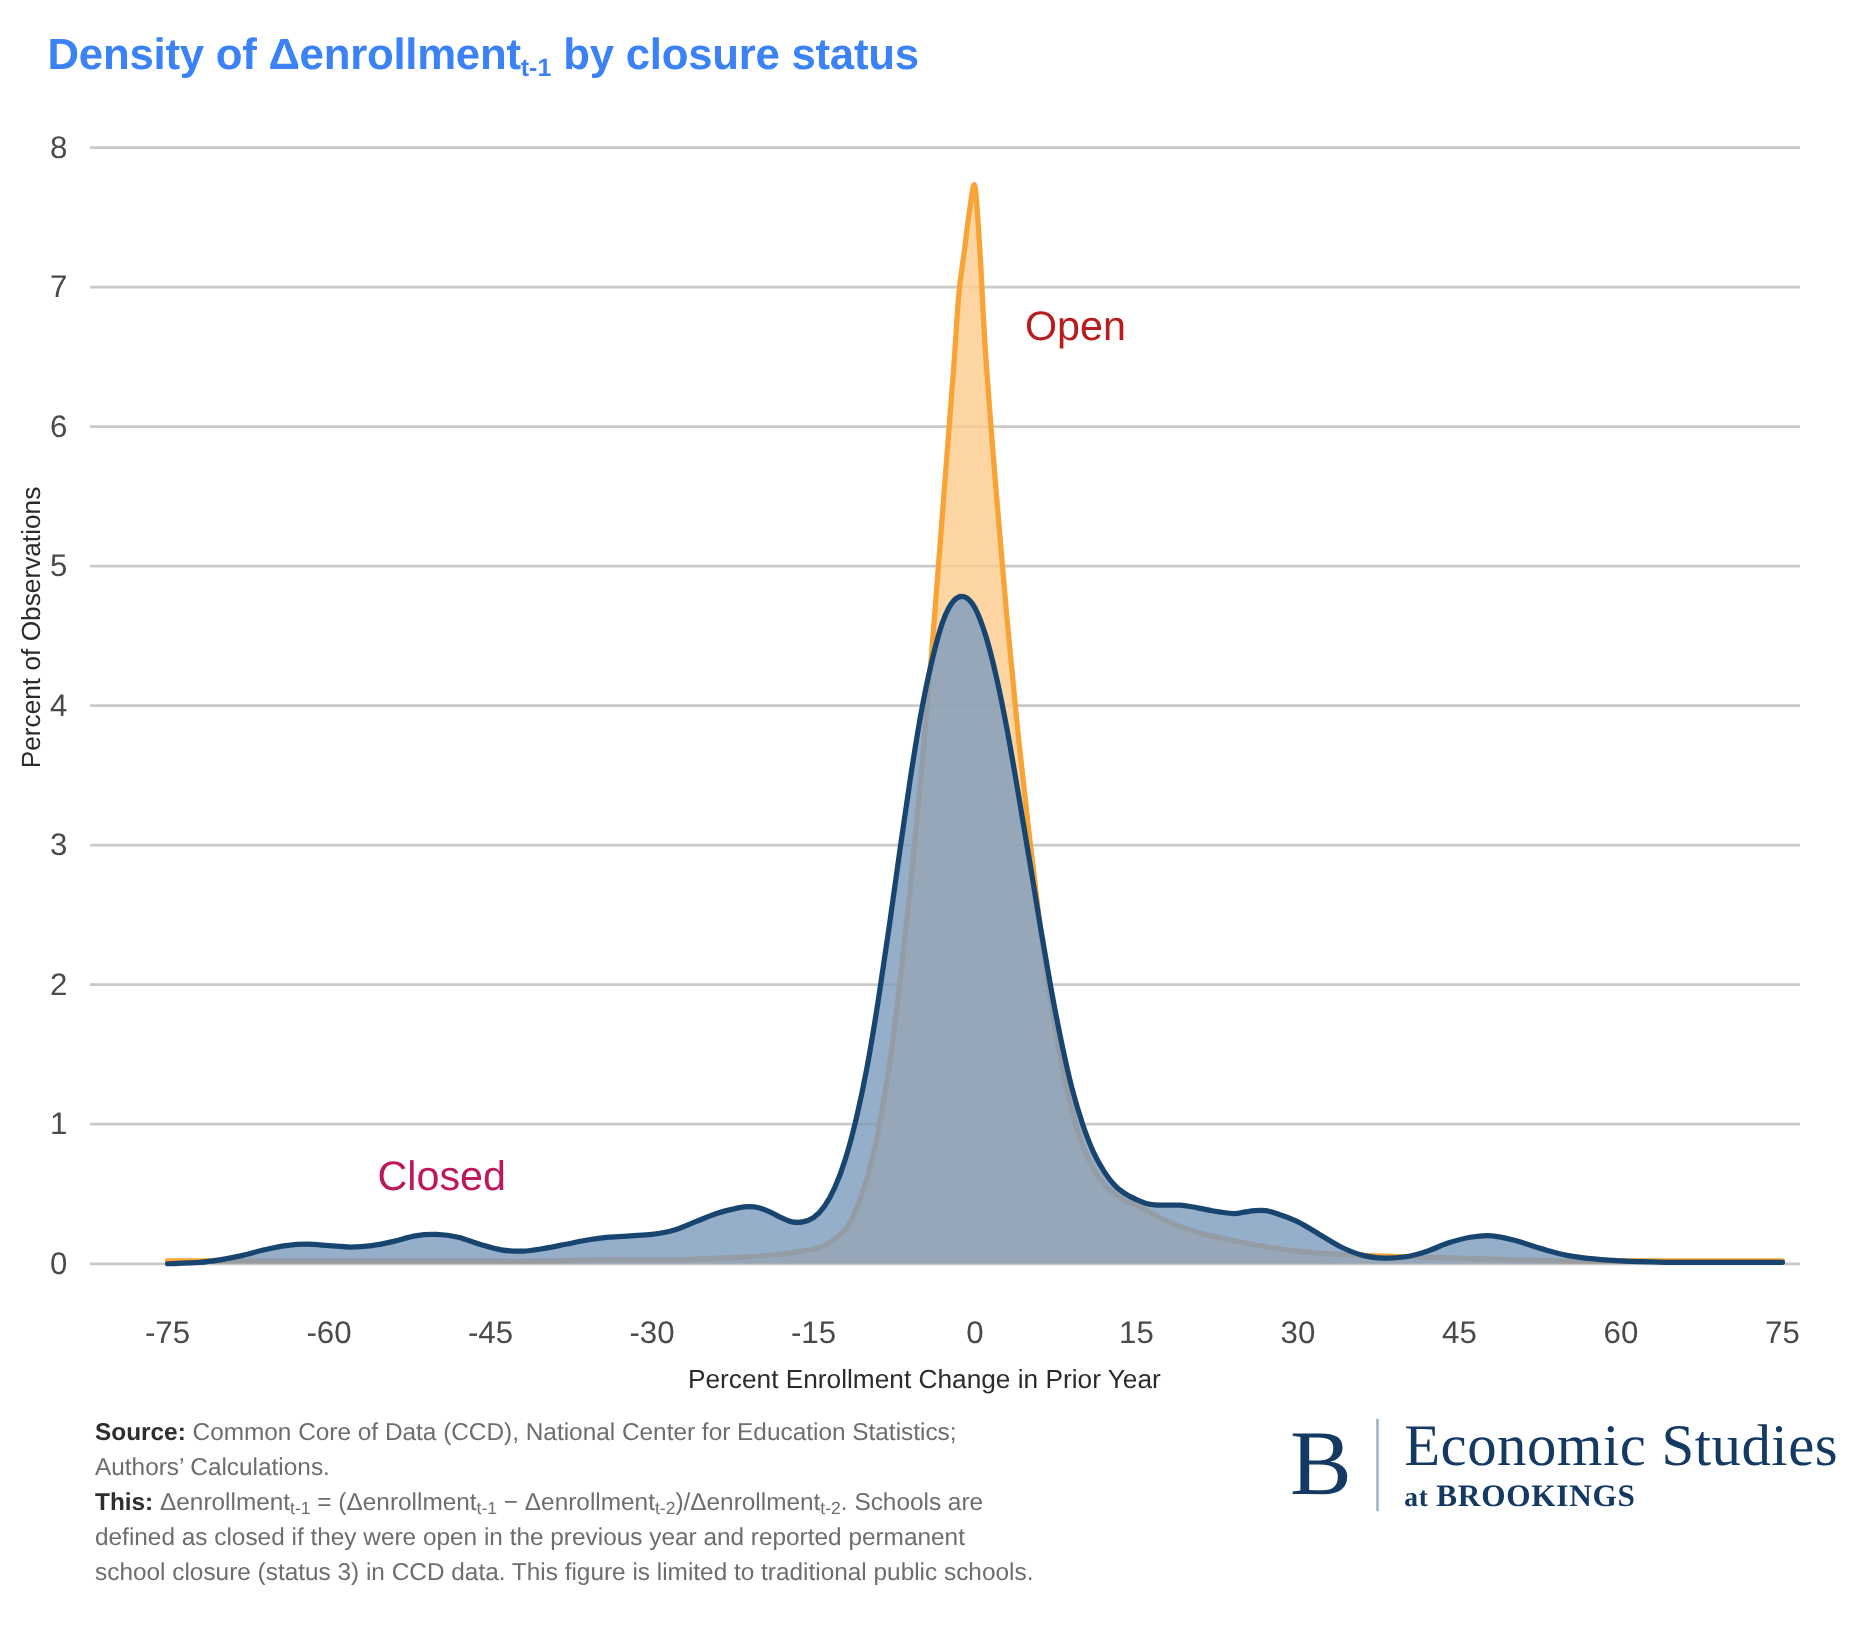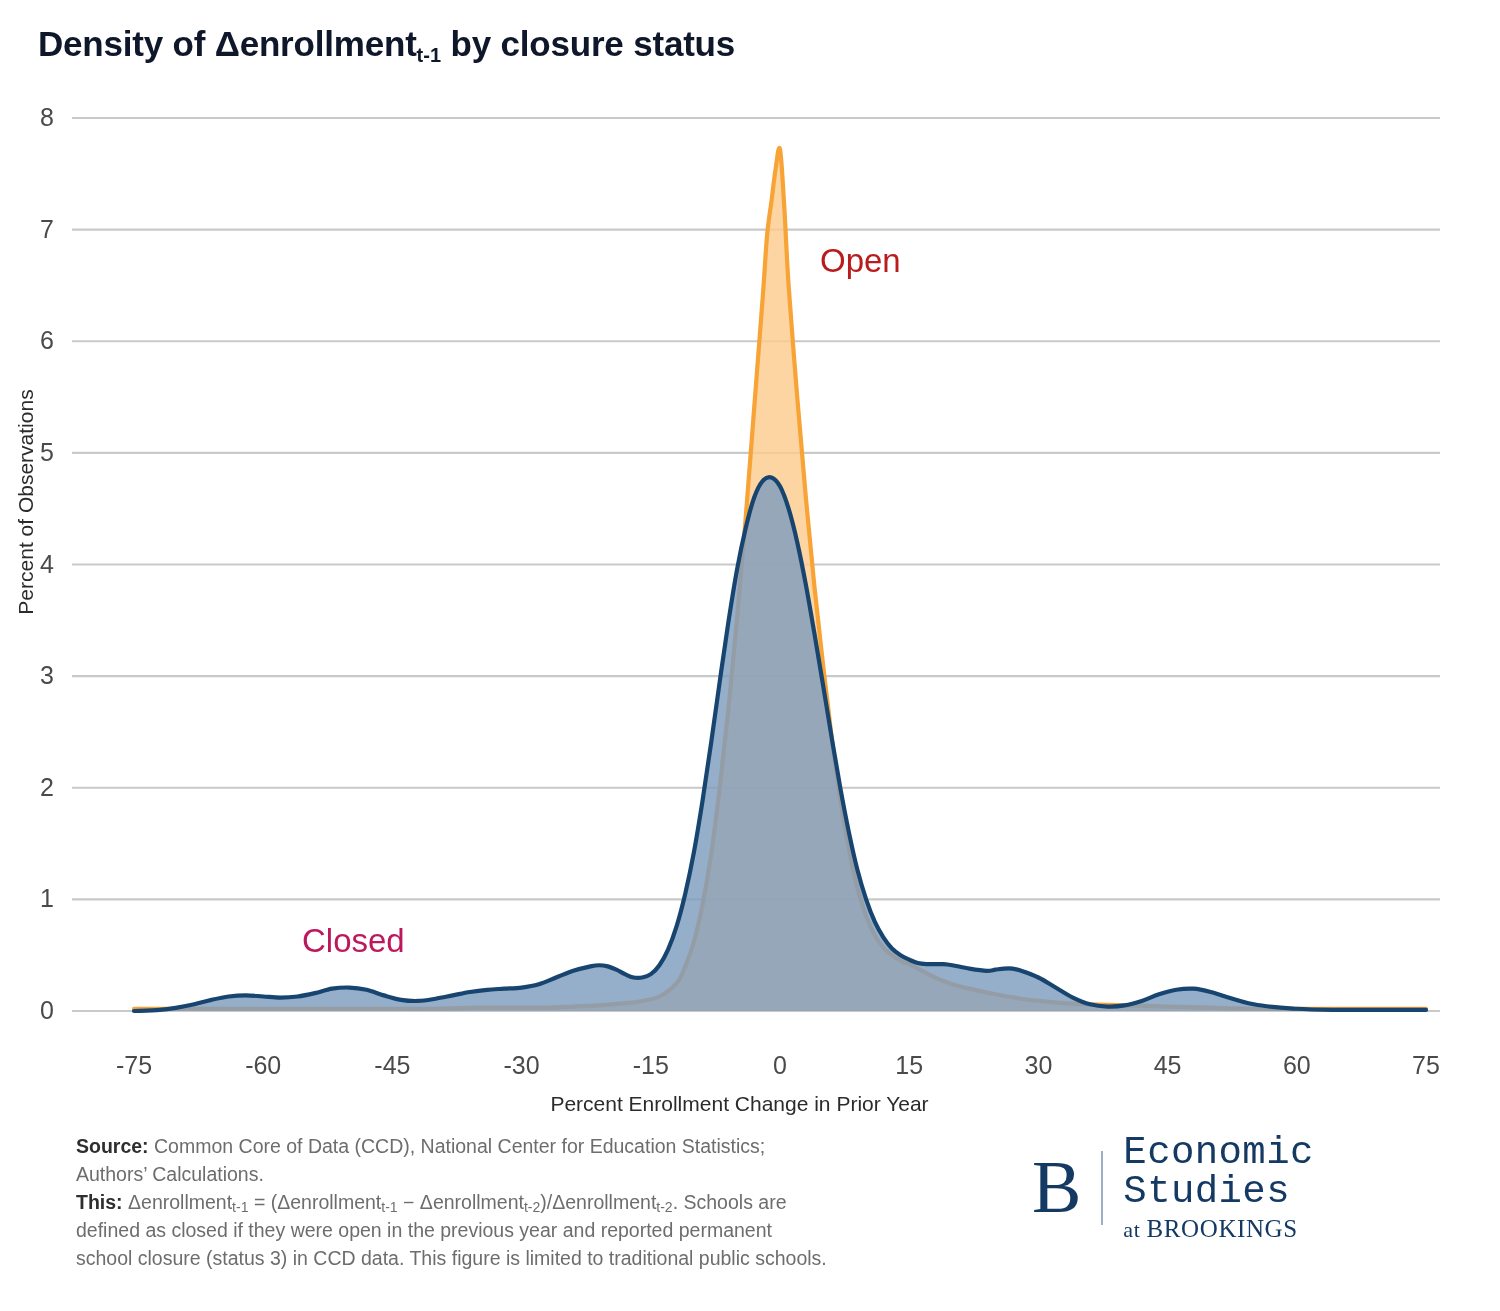--- a/index.html
+++ b/index.html
@@ -16,21 +16,21 @@
     overflow: hidden;
   }
 
   
   #chart-title {
     position: absolute;
     left: 38px;
     top: 24px;
     font-size: 35px;
     font-weight: bold;
-    color: #0f172a;
+    color: #3b82f6;
     letter-spacing: -0.2px;
     white-space: nowrap;
   }
   #chart-title .sub {
     font-size: 20px;
     vertical-align: baseline;
     position: relative;
     top: 6px;
     letter-spacing: 0px;
   }
@@ -126,29 +126,30 @@
     padding-right: 20px;
   }
   #logo-divider {
     width: 2px;
     height: 74px;
     background: #9fb0c4;
     margin-right: 20px;
   }
   #logo-text { line-height: 1.0; }
   #logo-title {
-    font-family: Liberation Mono, monospace;
-    font-size: 39px;
+    font-family: Liberation Serif, serif;
+    font-size: 47px;
     letter-spacing: 0.4px;
   }
   #logo-sub {
     font-family: "Liberation Serif", serif;
     font-size: 25px;
     letter-spacing: 0.6px;
     margin-top: 4px;
+    font-weight: bold;
   }
   #logo-sub .at { font-size: 22px; }
 </style>
 </head>
 <body>
 
 <div id="chart-title">
   <span>Density of Δenrollment</span><span class="sub">t-1</span><span> by closure status</span>
 </div>
 

